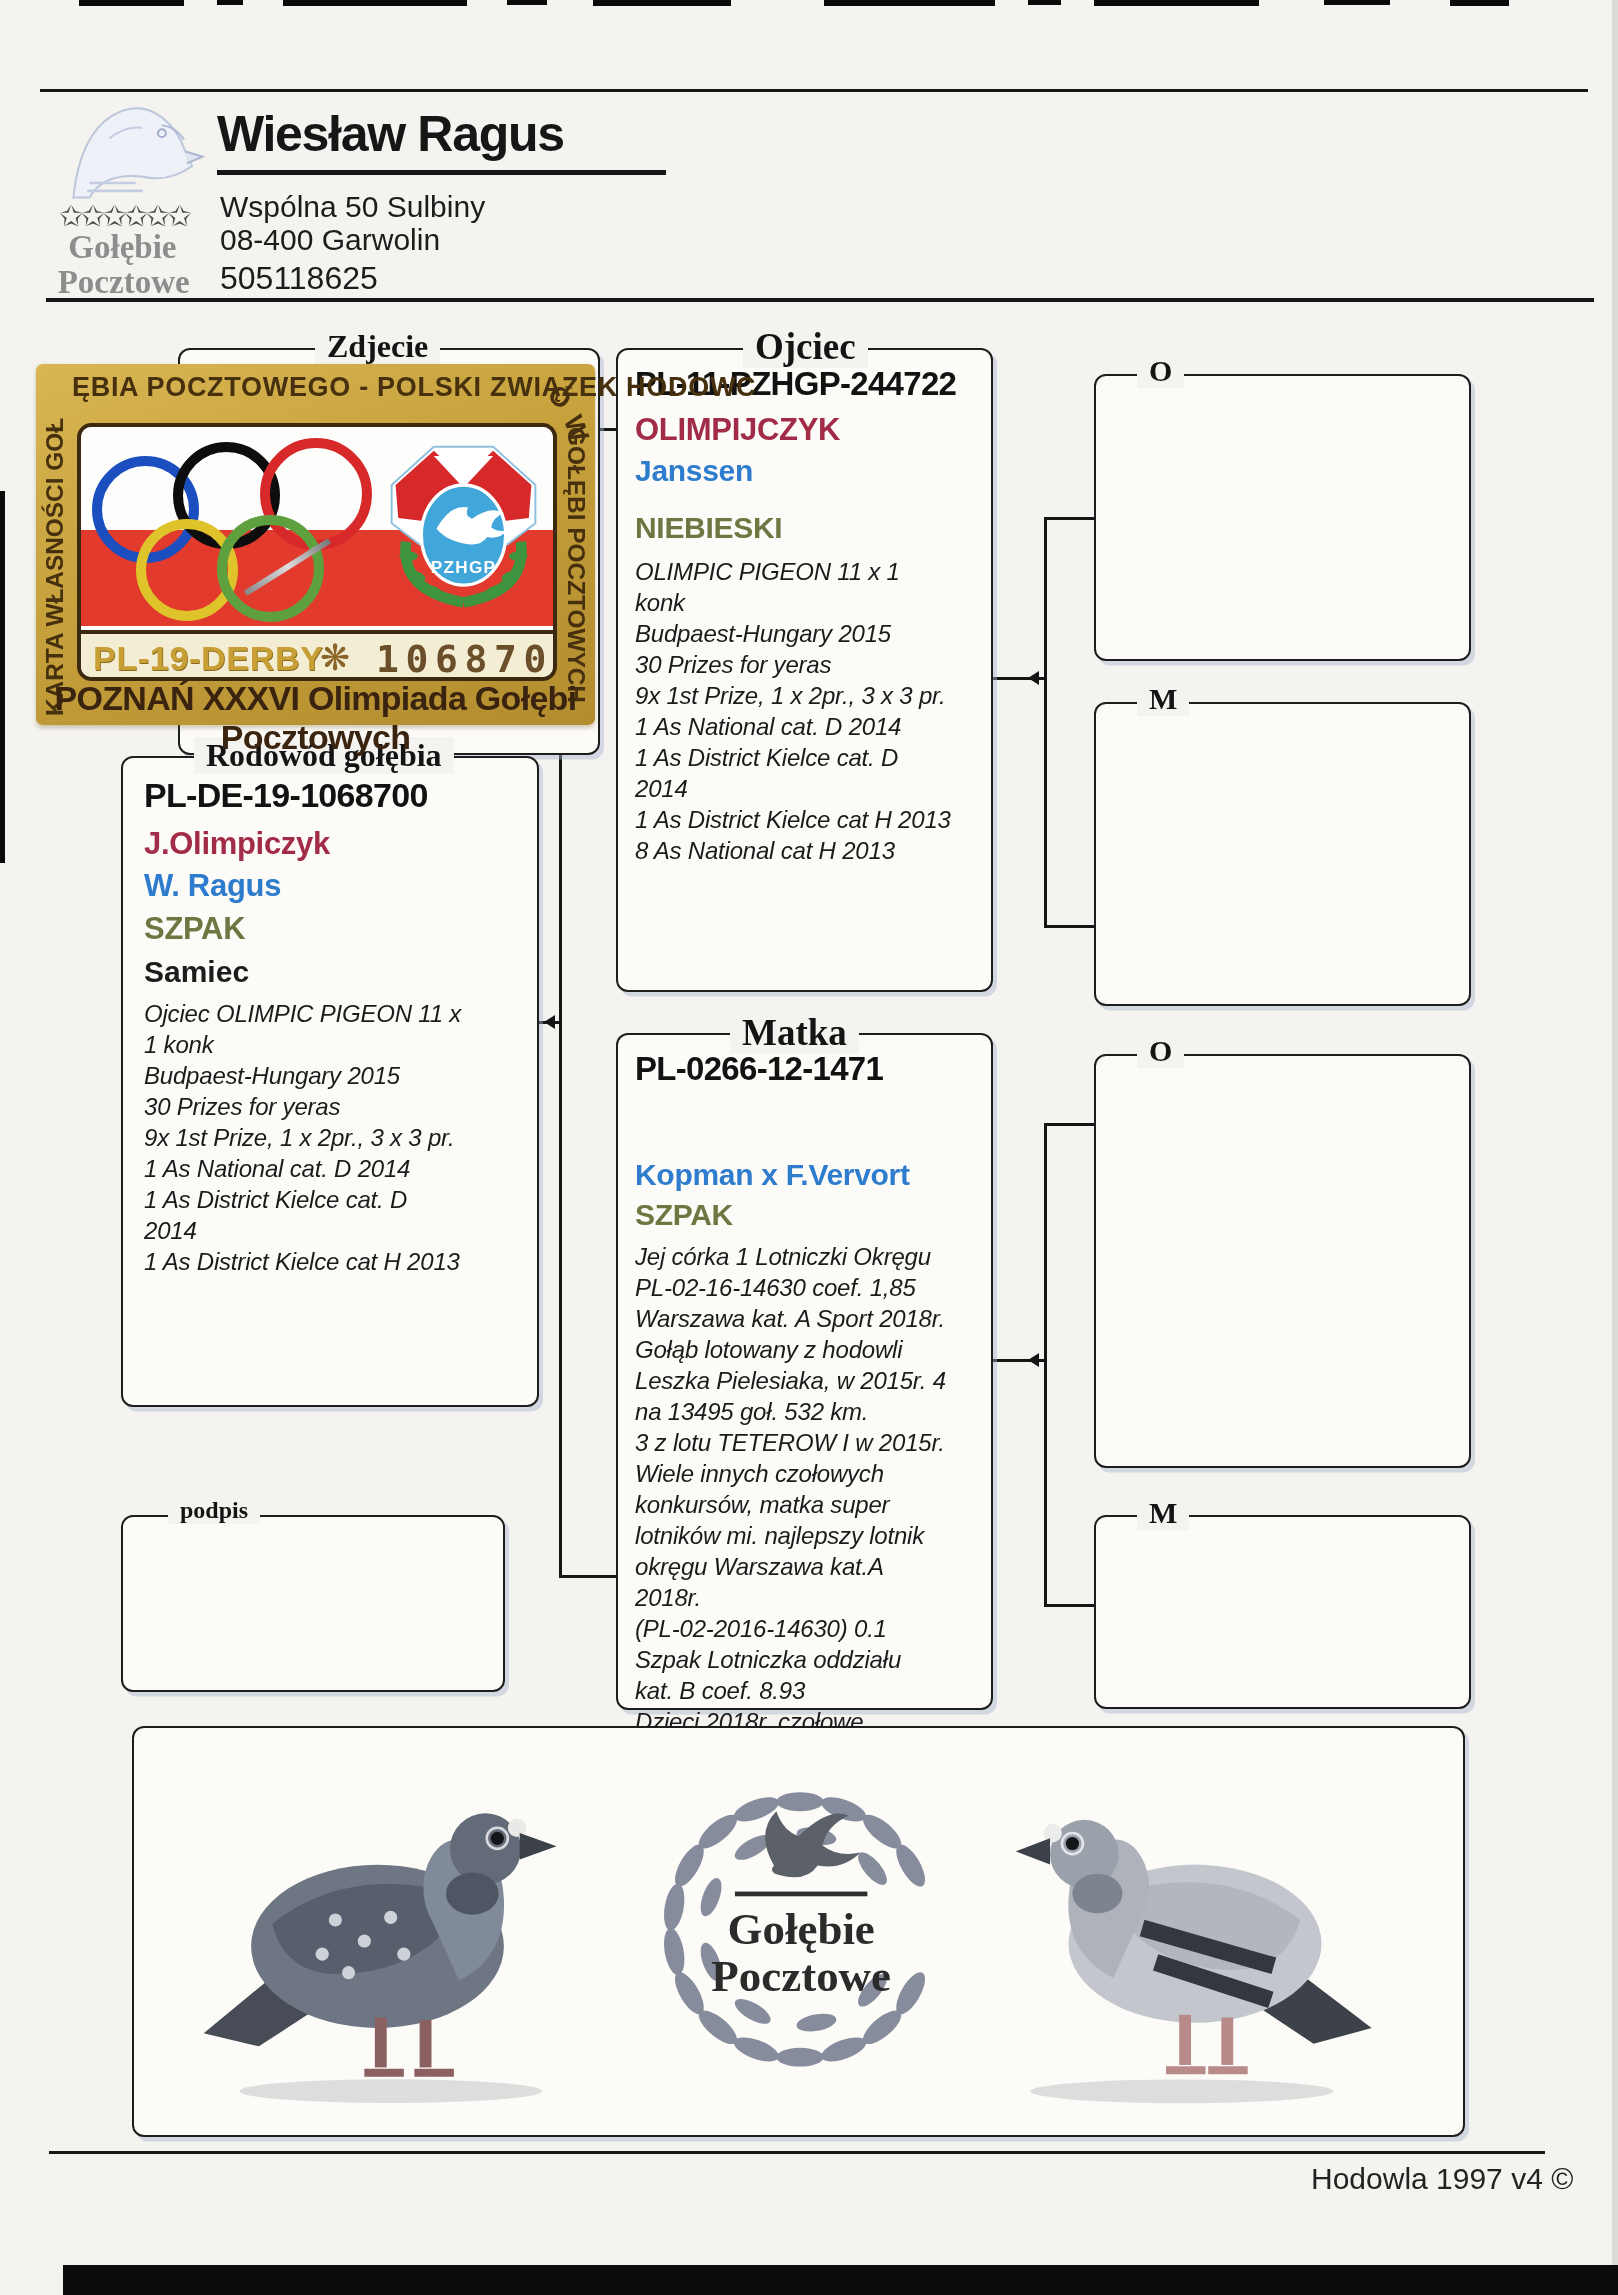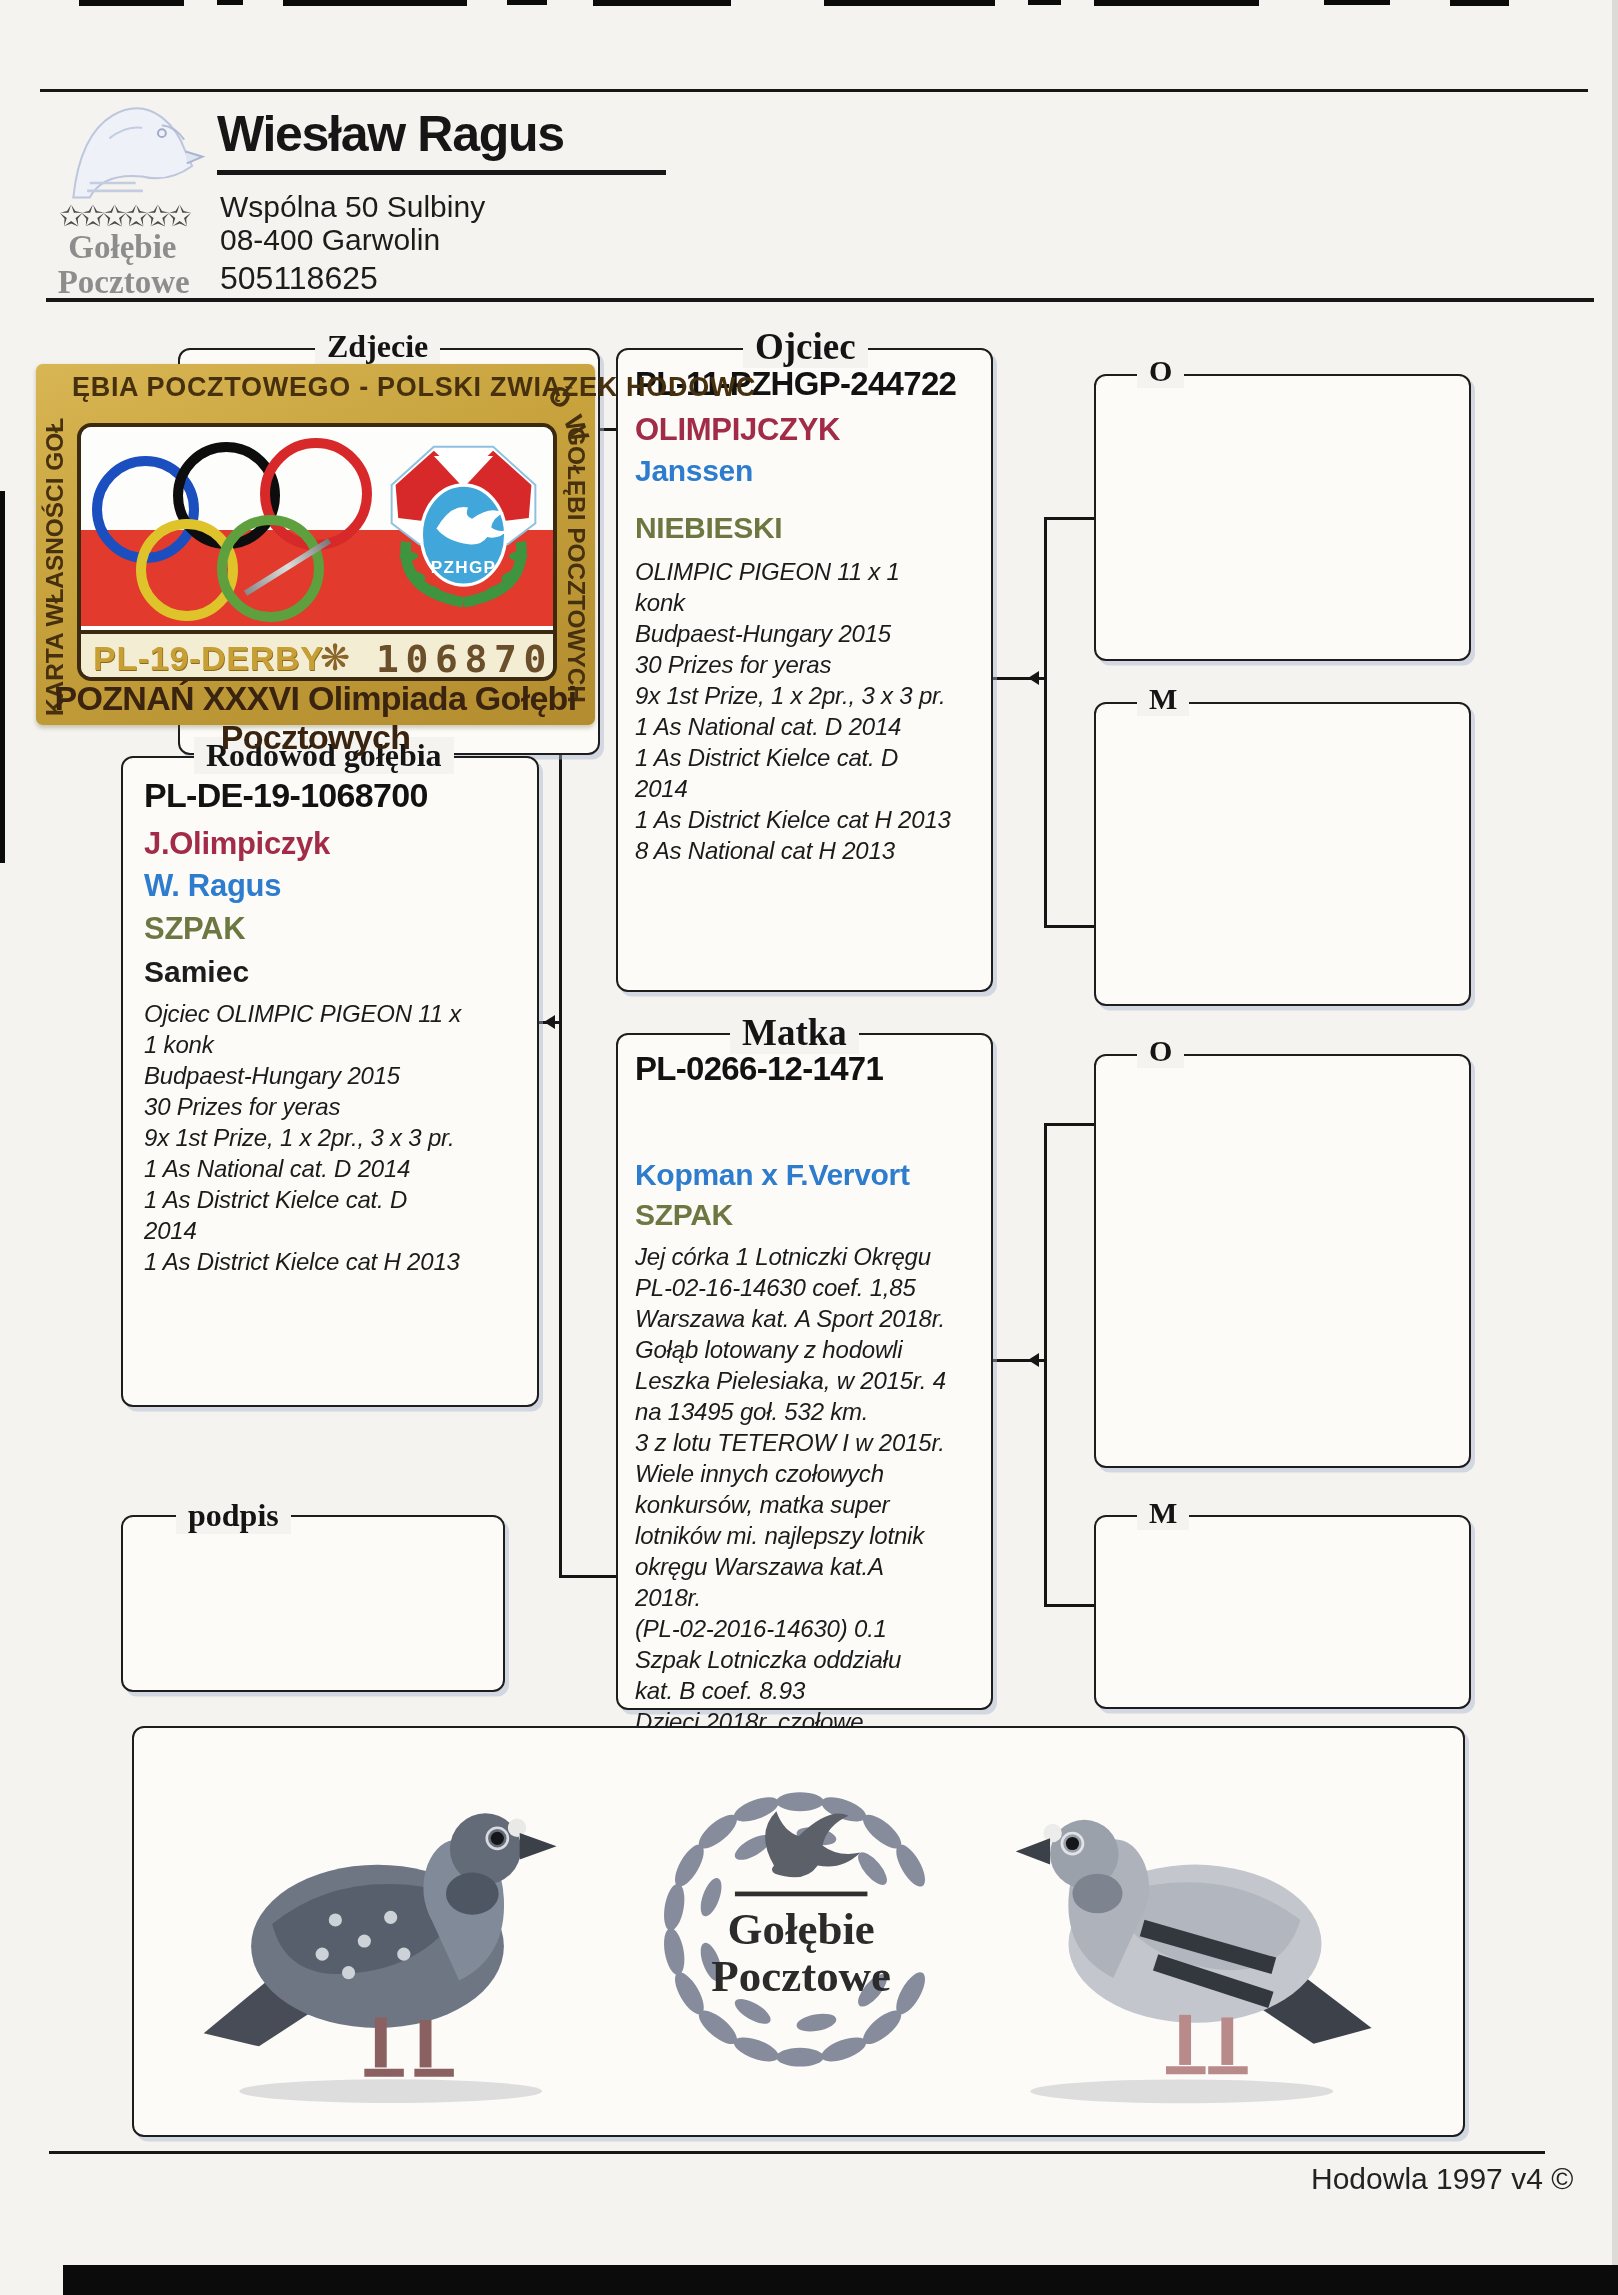--- a/index.html
+++ b/index.html
@@ -160,21 +160,21 @@
           <div class="ln">1 As National cat. D 2014</div>
           <div class="ln">1 As District Kielce cat. D</div>
           <div class="ln">2014</div>
           <div class="ln">1 As District Kielce cat H 2013</div>
         </div>
     </div>
   </div>
   <div class="blabel" style="left:194px;top:737px;font-size:32px;text-align:center;">Rodowód gołębia</div>
 
   <div class="pbox" style="left:121px;top:1515px;width:380px;height:173px;"></div>
-  <div class="blabel" style="left:176px;top:1497px;font-size:32px;">podpis</div>
+  <div class="blabel" style="left:168px;top:1497px;font-size:24px;">podpis</div>
 
   <div class="pbox" style="left:616px;top:348px;width:373px;height:640px;">
     <div style="padding:14.5px 0 0 17px;">
       <div class="ring" style="font-size:33px;">PL-11-PZHGP-244722</div>
       <div class="nm" style="font-size:31px;color:#a22c47;margin-top:9.2px;">OLIMPIJCZYK</div>
       <div class="nm" style="font-size:30px;color:#2e7ccd;margin-top:6.6px;">Janssen</div>
       <div class="nm" style="font-size:30px;color:#6d7742;margin-top:23px;">NIEBIESKI</div>
       <div class="ital" style="margin-top:10.5px;">
           <div class="ln">OLIMPIC PIGEON 11 x 1</div>
           <div class="ln">konk</div>

